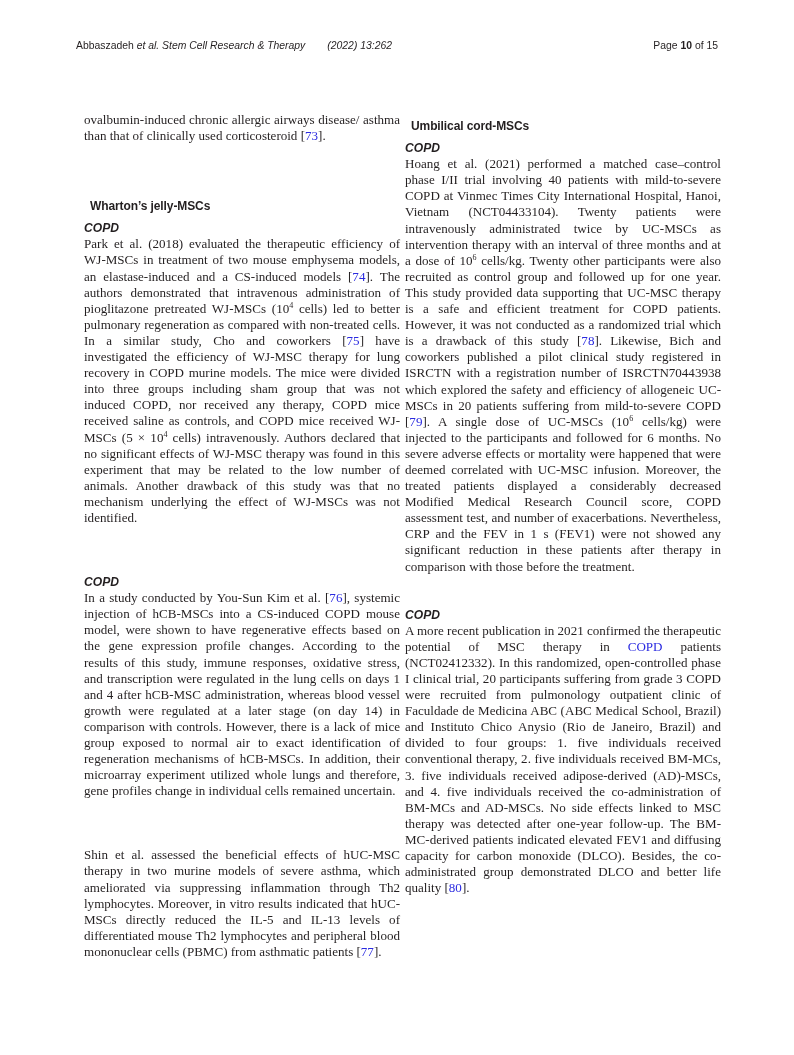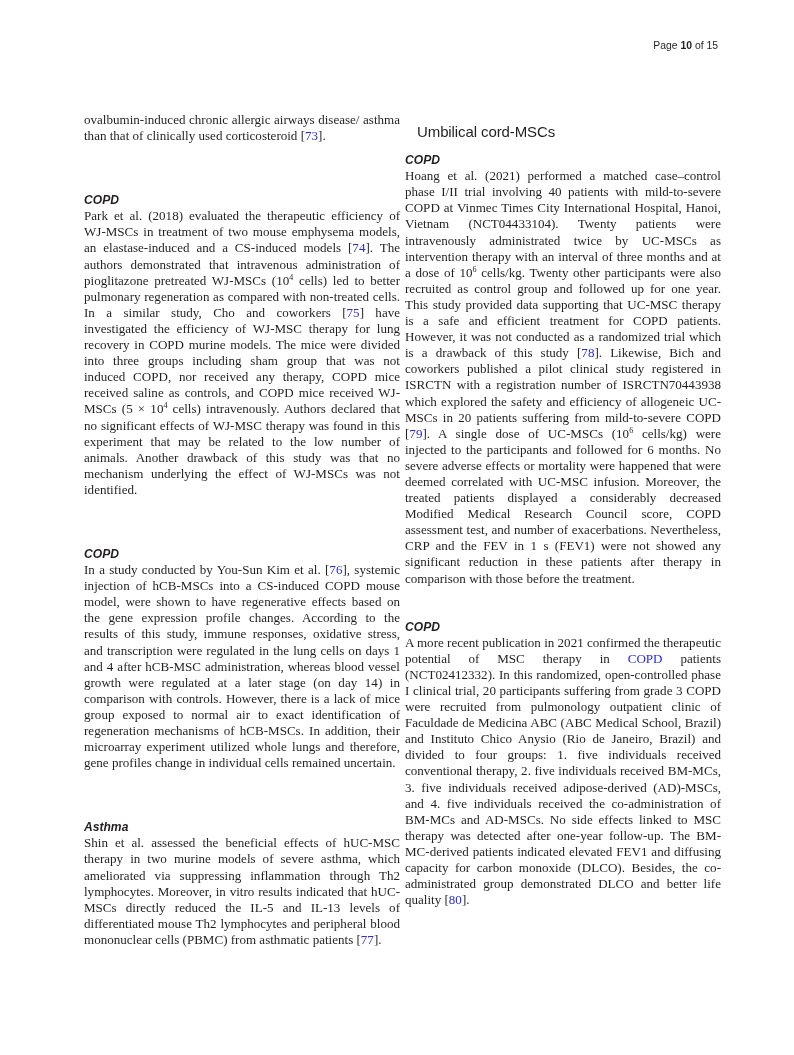--- a/index.html
+++ b/index.html
@@ -18,61 +18,62 @@
       position: absolute; top: 112px; width: 316px;
       font-family: "Liberation Serif", serif; font-size: 13.05px; line-height: 16.1px;
       color: #231f20;
     }
     .col.left-col { left: 84px; }
     .col.right-col { left: 405px; }
 
     .col p { margin: 0; text-align: justify; hyphens: manual; }
     .section { margin: 0; }
     .h2 {
-      font-family: "Liberation Sans", sans-serif; font-weight: normal; font-size: 15px;
-      line-height: 16.1px; margin: 12px; letter-spacing: -0.1px;
+      font-family: "Liberation Sans", sans-serif; font-weight: bold; font-size: 12px;
+      line-height: 16.1px; margin: 6px; letter-spacing: -0.1px;
     }
     .h3 {
       font-family: "Liberation Sans", sans-serif; font-weight: bold; font-style: italic;
       font-size: 12.1px; line-height: 16.1px; margin: 0;
     }
     .ref { color: #2a2ae0; cursor: pointer; }
     sup { font-size: 8px; line-height: 0; vertical-align: 5px; }
     .gap-lg { height: 48px; }
     .gap-md { height: 48px; }
     .gap-sm { height: 32px; }
   </style>
 </head>
 <body>
 
 <div class="running-head">
+  <span class="left"><span>Abbaszadeh</span> <i>et al.</i> <i>Stem Cell Research &amp; Therapy</i><span class="year">(2022) 13:262</span></span>
   <span class="right"><span>Page</span> <b>10</b> <span>of 15</span></span>
 </div>
 
 <div class="col left-col">
   <p><span>ovalbumin-induced chronic allergic airways disease/ asthma than that of clinically used corticosteroid [</span><span class="ref">73</span><span>].</span></p>
 
   <div class="gap-lg"></div>
 
   <div class="section">
+    <div class="h2">Wharton’s jelly-MSCs</div>
     <div class="h3">COPD</div>
     <p><span>Park et al. (2018) evaluated the therapeutic efficiency of WJ-MSCs in treatment of two mouse emphysema models, an elastase-induced and a CS-induced models [</span><span class="ref">74</span><span>]. The authors demonstrated that intravenous administration of pioglitazone pretreated WJ-MSCs (10</span><sup>4</sup><span> cells) led to better pulmonary regeneration as compared with non-treated cells. In a similar study, Cho and coworkers [</span><span class="ref">75</span><span>] have investigated the efficiency of WJ-MSC therapy for lung recovery in COPD murine models. The mice were divided into three groups including sham group that was not induced COPD, nor received any therapy, COPD mice received saline as controls, and COPD mice received WJ-MSCs (5 × 10</span><sup>4</sup><span> cells) intravenously. Authors declared that no significant effects of WJ-MSC therapy was found in this experiment that may be related to the low number of animals. Another drawback of this study was that no mechanism underlying the effect of WJ-MSCs was not identified.</span></p>
   </div>
 
   <div class="gap-md"></div>
 
   <div class="section">
     <div class="h3">COPD</div>
     <p><span>In a study conducted by You-Sun Kim et al. [</span><span class="ref">76</span><span>], systemic injection of hCB-MSCs into a CS-induced COPD mouse model, were shown to have regenerative effects based on the gene expression profile changes. According to the results of this study, immune responses, oxidative stress, and transcription were regulated in the lung cells on days 1 and 4 after hCB-MSC administration, whereas blood vessel growth were regulated at a later stage (on day 14) in comparison with controls. However, there is a lack of mice group exposed to normal air to exact identification of regeneration mechanisms of hCB-MSCs. In addition, their microarray experiment utilized whole lungs and therefore, gene profiles change in individual cells remained uncertain.</span></p>
   </div>
 
   <div class="gap-md"></div>
 
   <div class="section">
-    <div class="h3">Asthma</div>
     <p><span>Shin et al. assessed the beneficial effects of hUC-MSC therapy in two murine models of severe asthma, which ameliorated via suppressing inflammation through Th2 lymphocytes. Moreover, in vitro results indicated that hUC-MSCs directly reduced the IL-5 and IL-13 levels of differentiated mouse Th2 lymphocytes and peripheral blood mononuclear cells (PBMC) from asthmatic patients [</span><span class="ref">77</span><span>].</span></p>
   </div>
 </div>
 
 <div class="col right-col">
   <div class="section">
     <div class="h2">Umbilical cord-MSCs</div>
     <div class="h3">COPD</div>
     <p><span>Hoang et al. (2021) performed a matched case–control phase I/II trial involving 40 patients with mild-to-severe COPD at Vinmec Times City International Hospital, Hanoi, Vietnam (NCT04433104). Twenty patients were intravenously administrated twice by UC-MSCs as intervention therapy with an interval of three months and at a dose of 10</span><sup>6</sup><span> cells/kg. Twenty other participants were also recruited as control group and followed up for one year. This study provided data supporting that UC-MSC therapy is a safe and efficient treatment for COPD patients. However, it was not conducted as a randomized trial which is a drawback of this study [</span><span class="ref">78</span><span>]. Likewise, Bich and coworkers published a pilot clinical study registered in ISRCTN with a registration number of ISRCTN70443938 which explored the safety and efficiency of allogeneic UC-MSCs in 20 patients suffering from mild-to-severe COPD [</span><span class="ref">79</span><span>]. A single dose of UC-MSCs (10</span><sup>6</sup><span> cells/kg) were injected to the participants and followed for 6 months. No severe adverse effects or mortality were happened that were deemed correlated with UC-MSC infusion. Moreover, the treated patients displayed a considerably decreased Modified Medical Research Council score, COPD assessment test, and number of exacerbations. Nevertheless, CRP and the FEV in 1 s (FEV1) were not showed any significant reduction in these patients after therapy in comparison with those before the treatment.</span></p>
   </div>

